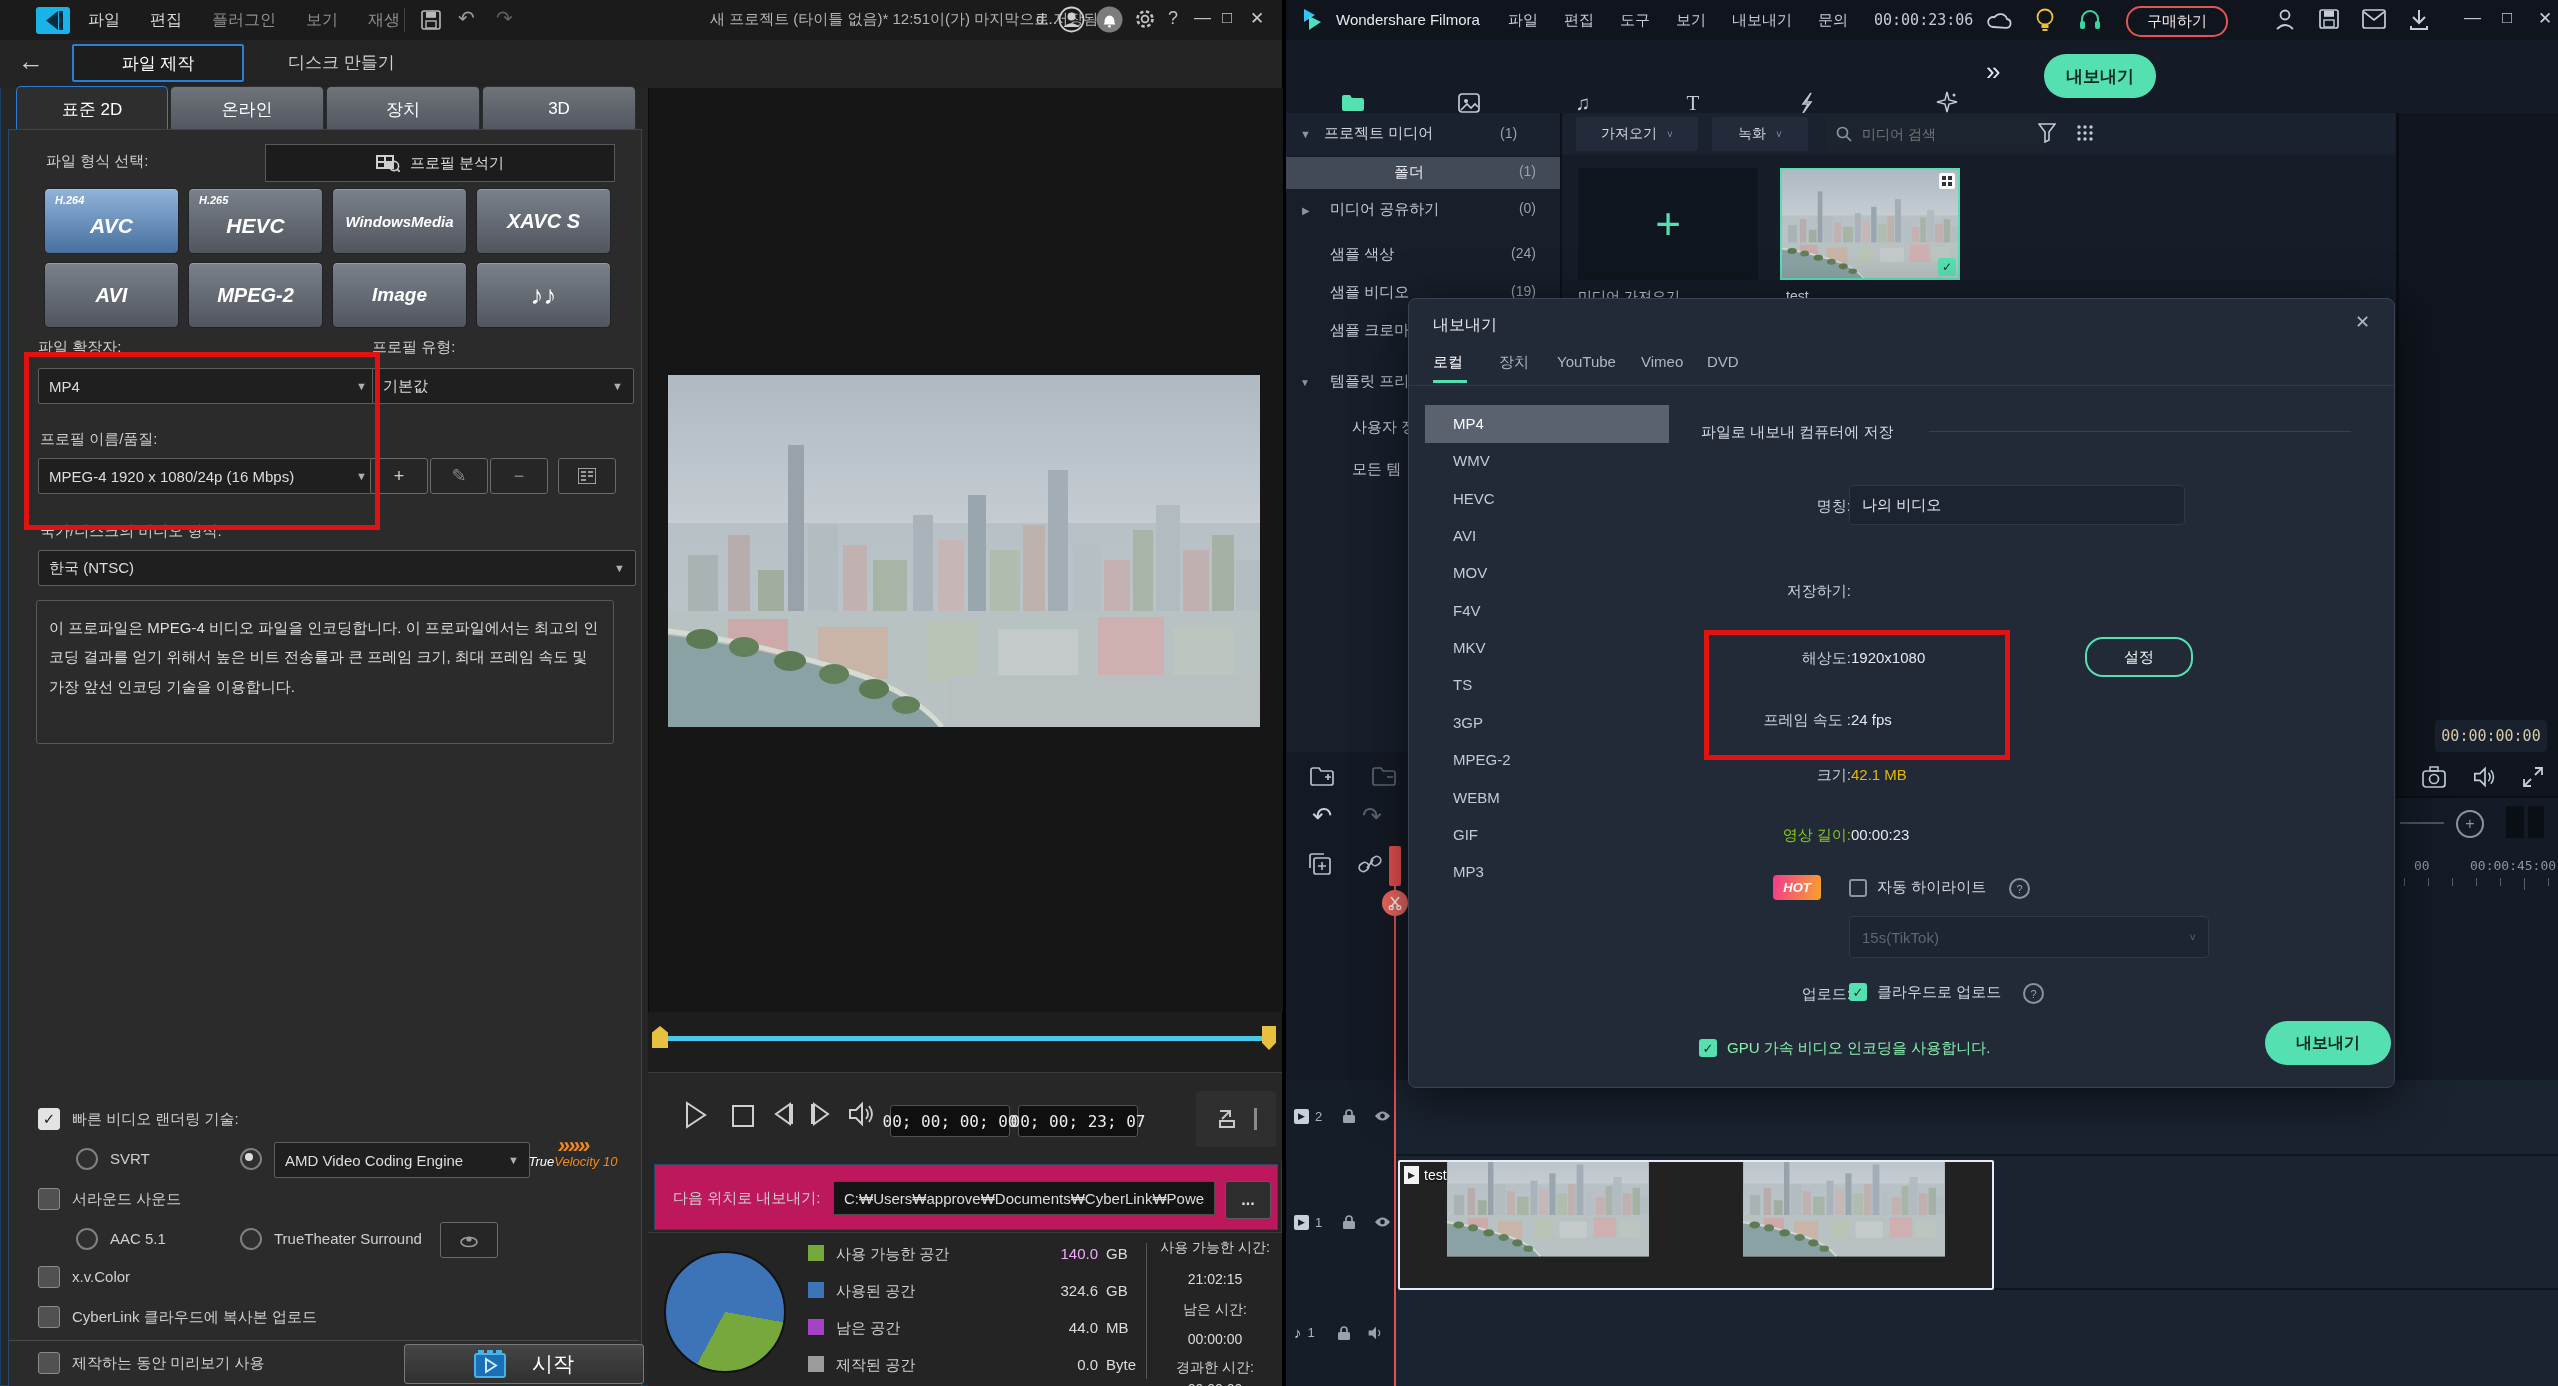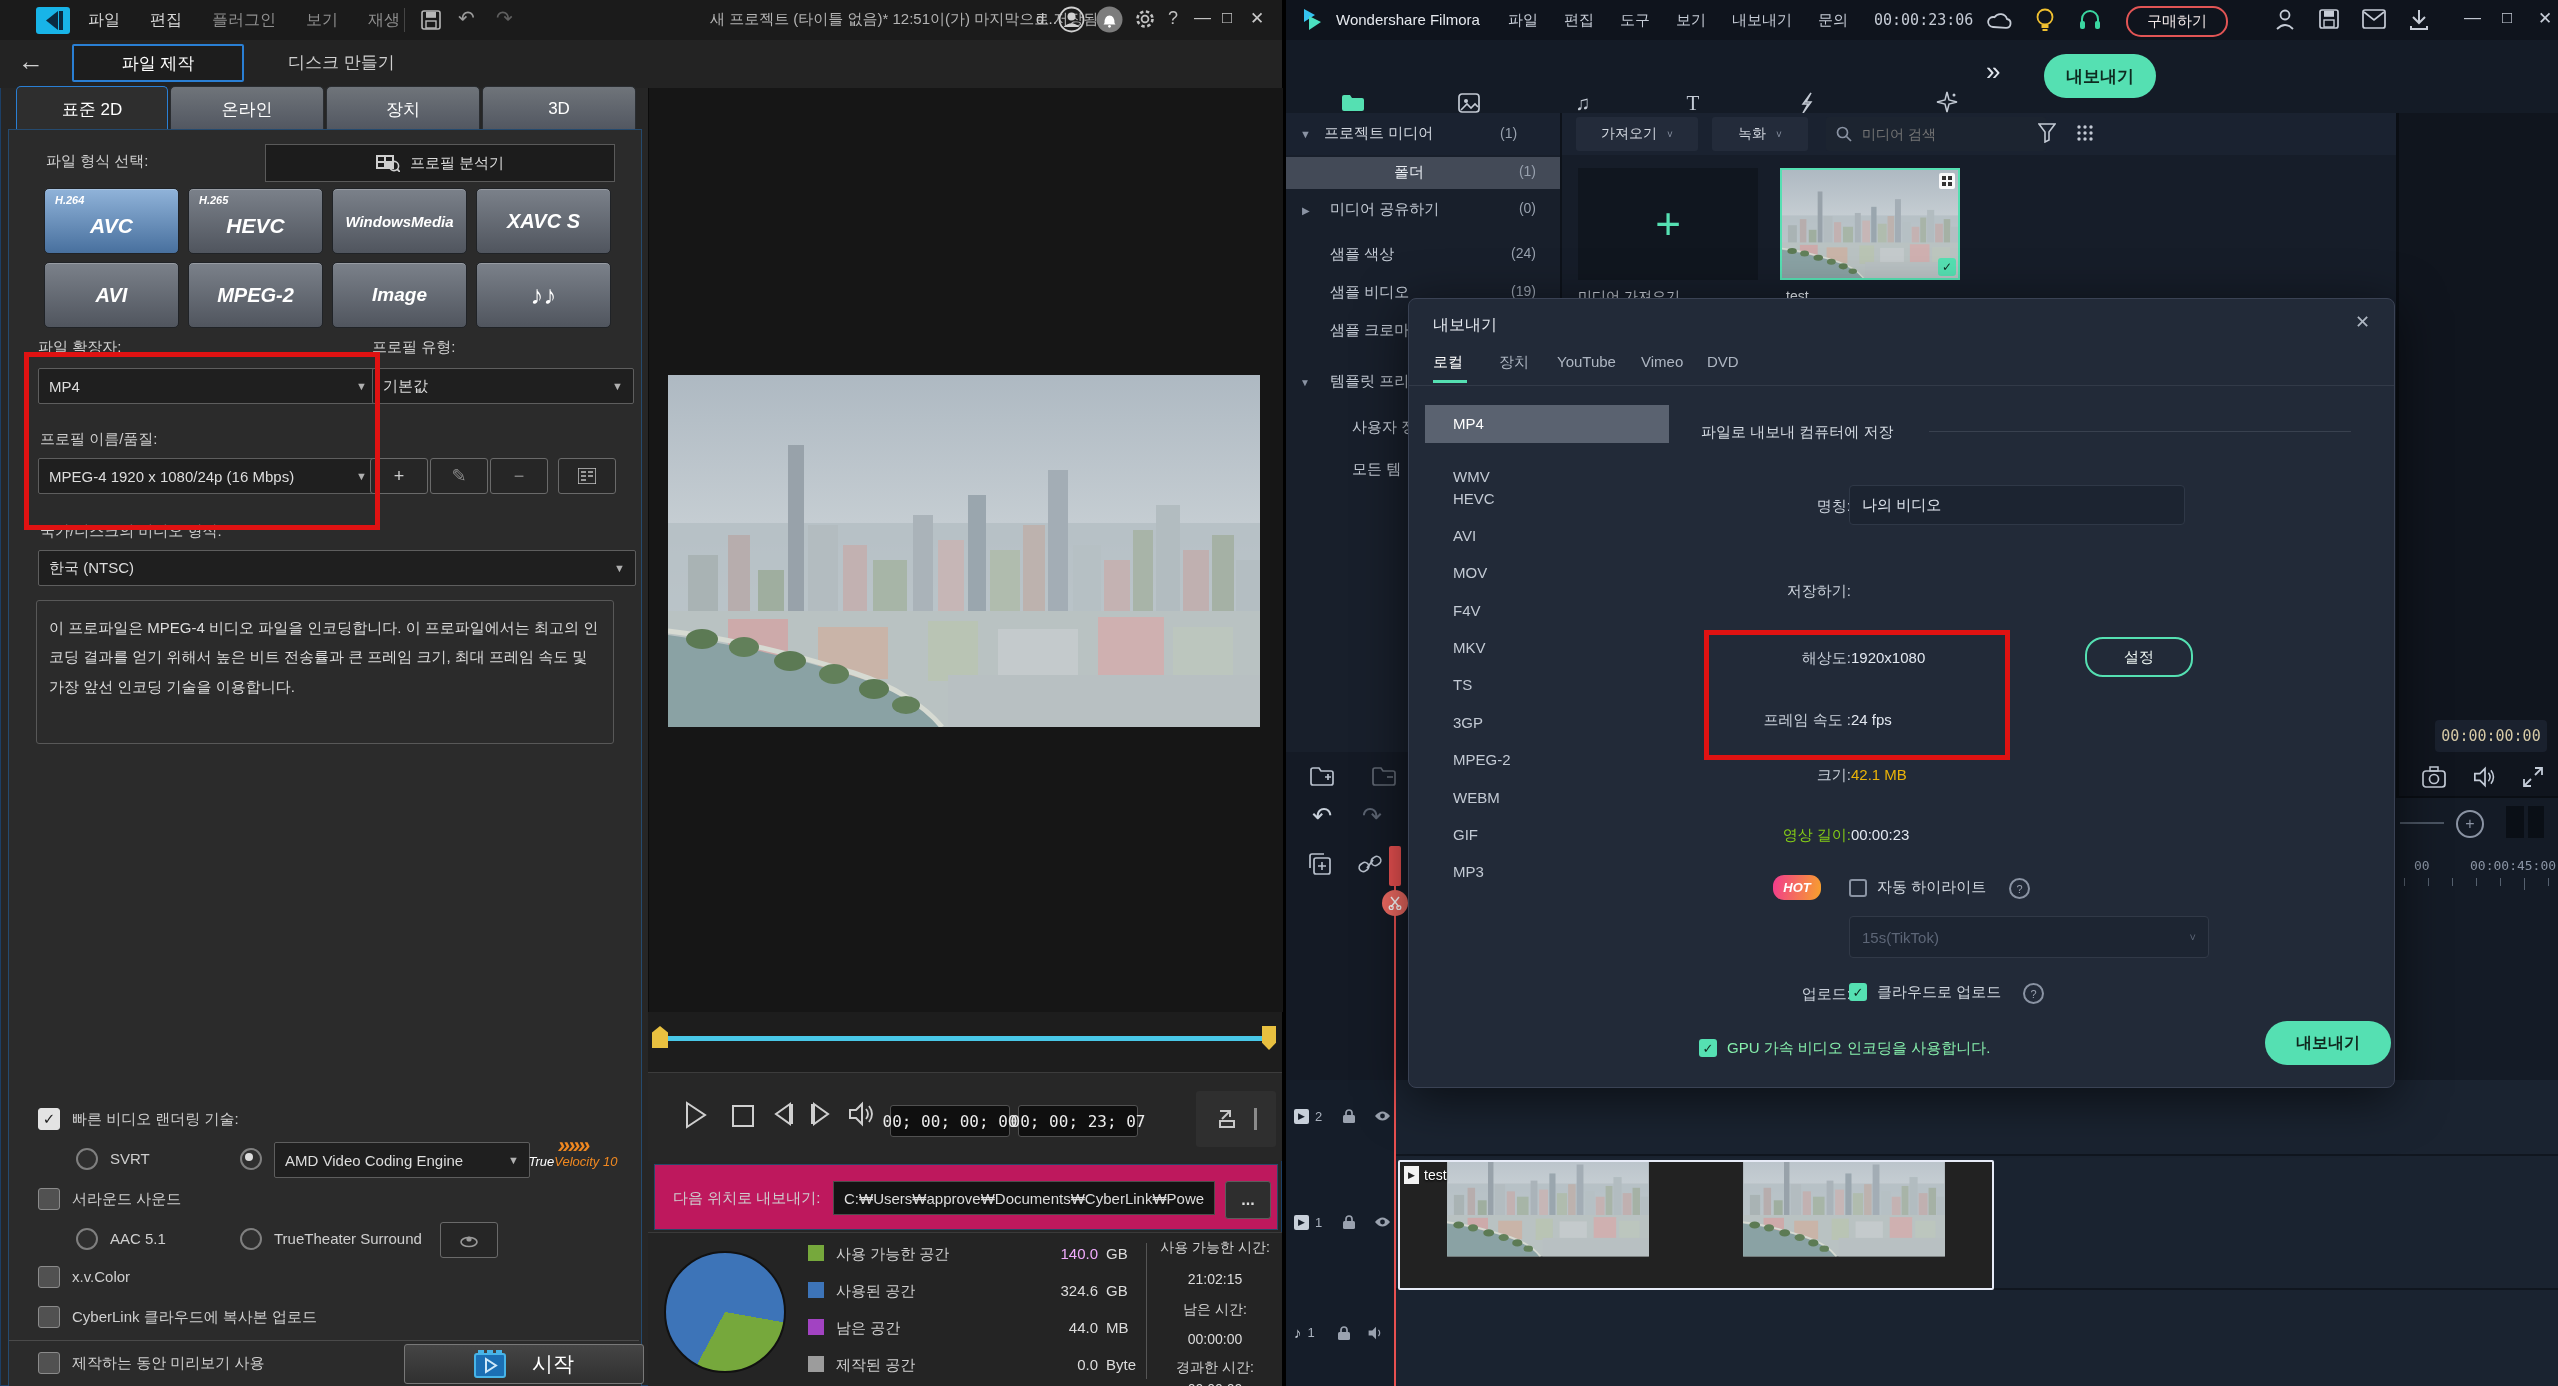--- a/index.html
+++ b/index.html
@@ -696,21 +696,21 @@
 
   <div class="dlg-tab" style="left:24px;top:54px;color:#fff"><span>로컬</span><div style="margin-top:8px;width:34px;height:3px;background:#55e0b2"></div></div>
   <div class="dlg-tab" style="left:90px;top:54px">장치</div>
   <div class="dlg-tab" style="left:148px;top:54px">YouTube</div>
   <div class="dlg-tab" style="left:232px;top:54px">Vimeo</div>
   <div class="dlg-tab" style="left:298px;top:54px">DVD</div>
   <div class="abs" style="left:0;top:86px;width:985px;height:1px;background:#323a48"></div>
 
   <div class="abs" style="left:16px;top:106px;width:244px;height:38px;background:#5a6270"></div>
   <div class="dlg-fmt" style="left:44px;top:116px;color:#fff">MP4</div>
-  <div class="dlg-fmt" style="left:44px;top:169px">WMV</div>
+  <div class="dlg-fmt" style="left:44px;top:153px">WMV</div>
   <div class="dlg-fmt" style="left:44px;top:191px">HEVC</div>
   <div class="dlg-fmt" style="left:44px;top:228px">AVI</div>
   <div class="dlg-fmt" style="left:44px;top:265px">MOV</div>
   <div class="dlg-fmt" style="left:44px;top:303px">F4V</div>
   <div class="dlg-fmt" style="left:44px;top:340px">MKV</div>
   <div class="dlg-fmt" style="left:44px;top:377px">TS</div>
   <div class="dlg-fmt" style="left:44px;top:415px">3GP</div>
   <div class="dlg-fmt" style="left:44px;top:452px">MPEG-2</div>
   <div class="dlg-fmt" style="left:44px;top:490px">WEBM</div>
   <div class="dlg-fmt" style="left:44px;top:527px">GIF</div>
@@ -732,21 +732,21 @@
 
   <div class="abs" style="left:260px;top:412px;width:182px;text-align:right;font-size:15px;color:#c9d0da">프레임 속도 :</div>
   <div class="abs" style="left:442px;top:412px;font-size:15px;color:#e2e7ef">24 fps</div>
 
   <div class="abs" style="left:260px;top:467px;width:182px;text-align:right;font-size:15px;color:#c9d0da">크기:</div>
   <div class="abs" style="left:442px;top:467px;font-size:15px;color:#eab308">42.1 MB</div>
 
   <div class="abs" style="left:260px;top:527px;width:182px;text-align:right;font-size:15px;color:#84cc16">영상 길이:</div>
   <div class="abs" style="left:442px;top:527px;font-size:15px;color:#e2e7ef">00:00:23</div>
 
-  <div class="abs" style="left:364px;top:576px;width:48px;height:25px;background:linear-gradient(100deg,#f23a8e,#f7a22b);border-radius:11px;display:flex;align-items:center;justify-content:center;font-size:13px;font-weight:bold;font-style:italic;color:#fff">
+  <div class="abs" style="left:364px;top:576px;width:48px;height:25px;background:linear-gradient(100deg,#f23a8e,#f7a22b);border-radius:4px;display:flex;align-items:center;justify-content:center;font-size:13px;font-weight:bold;font-style:italic;color:#fff">
         <span>HOT</span>
       </div>
   <div class="fchk off" style="left:440px;top:580px"></div>
   <div class="abs" style="left:468px;top:579px;font-size:15px;color:#d0d6de">자동 하이라이트</div>
   <div class="helpq" style="left:600px;top:579px">?</div>
 
   <div class="abs row" style="left:440px;top:617px;width:334px;height:40px;background:#1d2532;border:1px solid #313947;border-radius:4px;padding:0 12px">
     <span style="flex:1;font-size:15px;color:#5d6677">15s(TikTok)</span>
     <span style="font-size:11px;color:#5d6677">˅</span>
   </div>

